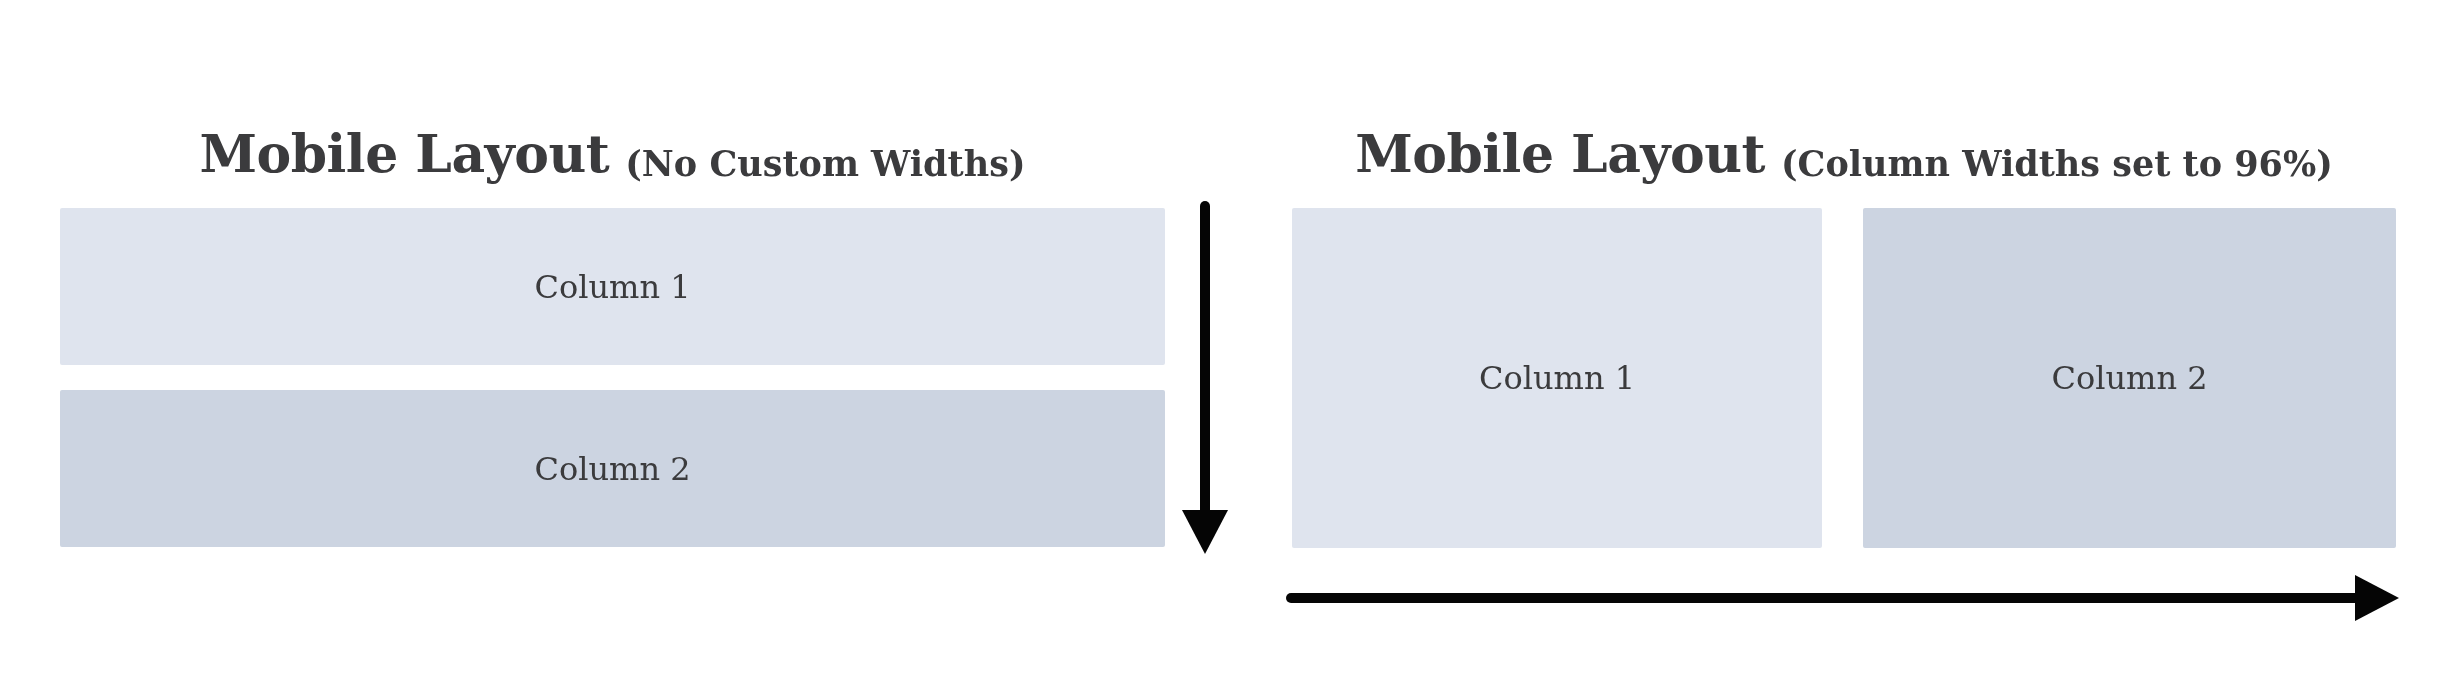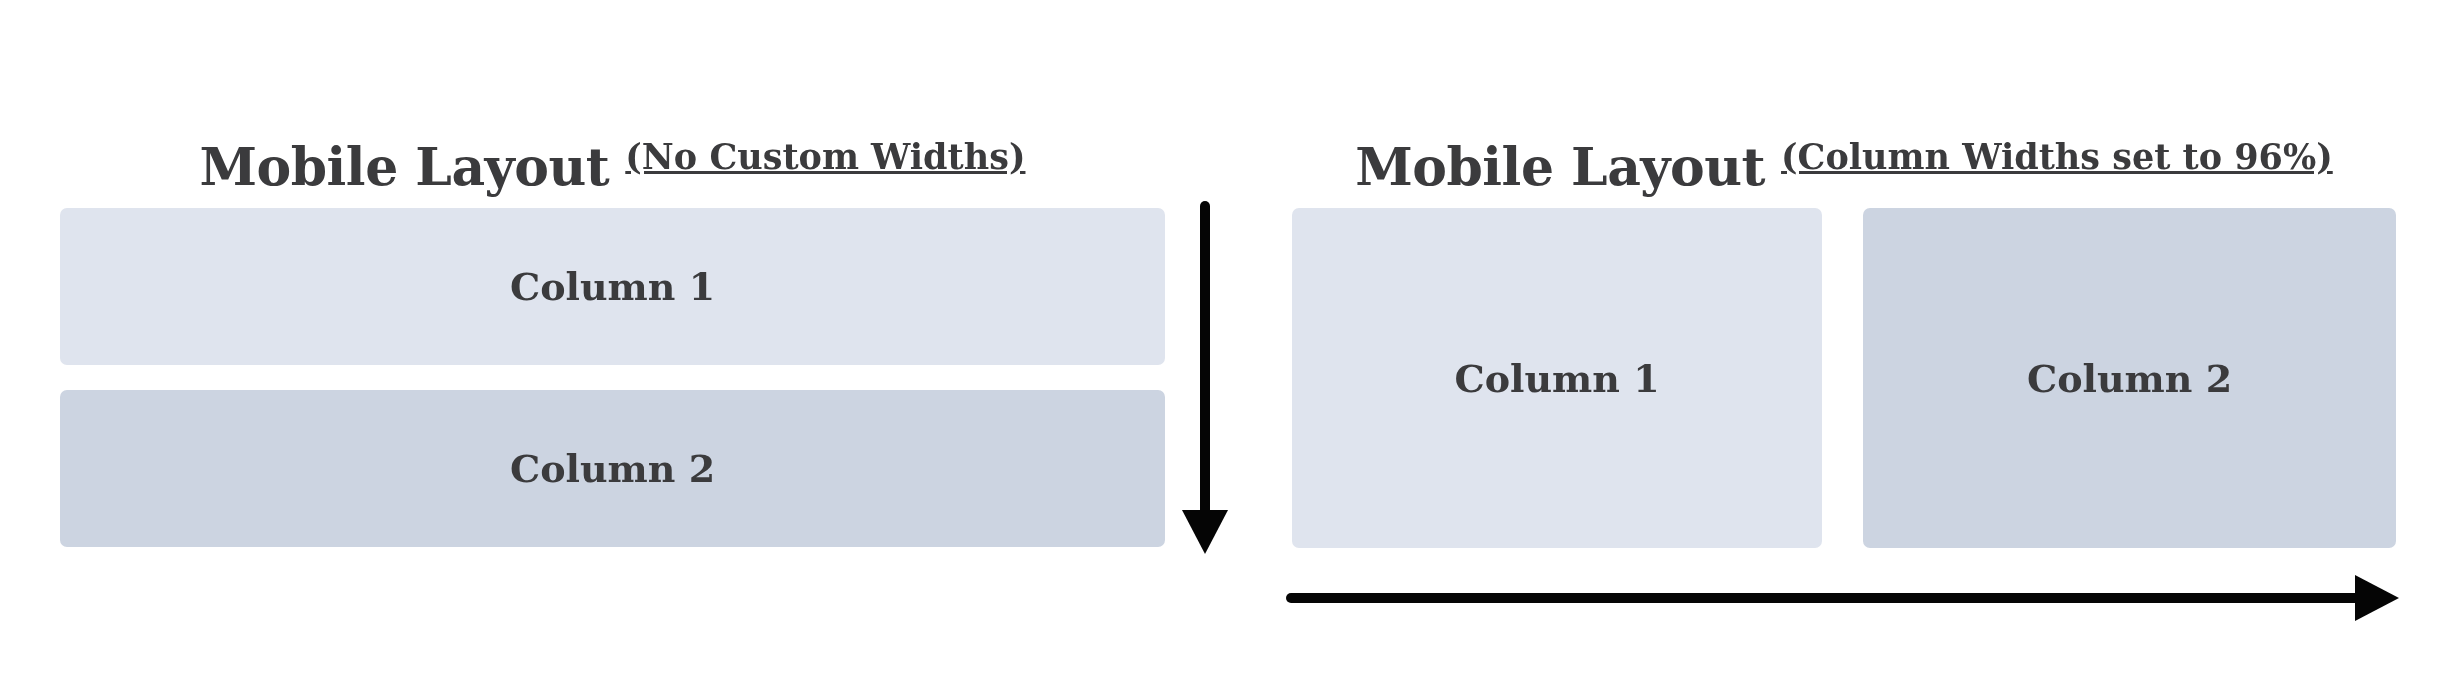--- a/index.html
+++ b/index.html
@@ -12,49 +12,47 @@
     position: relative;
     background: #ffffff;
     font-family: "DejaVu Serif", "Liberation Serif", serif;
     overflow: hidden;
   }
   .panel-title {
     position: absolute;
     top: 100px;
     height: 84px;
     display: flex;
-    align-items: flex-start;
+    align-items: flex-end;
     justify-content: center;
     gap: 16px;
     color: #3b3b3d;
     white-space: nowrap;
-    margin-top: 36px;
   }
   .panel-title .main {
     font-size: 52px;
     font-weight: 700;
     letter-spacing: -0.5px;
   }
   .panel-title .sub {
     font-size: 35px;
     font-weight: 700;
-    text-decoration: underline;
   }
   #left-title  { left: 60px;   width: 1105px; }
   #right-title { left: 1292px; width: 1104px; }
 
   .col-box {
     position: absolute;
     display: flex;
     align-items: center;
     justify-content: center;
-    font-size: 38px;
-    font-weight: 700;
+    font-size: 32px;
+    font-weight: 400;
     color: #3b3b3d;
-    border-radius: 7px;
+    border-radius: 2px;
   }
   #left-col1  { left: 60px;   top: 208px; width: 1105px; height: 157px; }
   #left-col2  { left: 60px;   top: 390px; width: 1105px; height: 157px; }
   #right-col1 { left: 1292px; top: 208px; width: 530px;  height: 340px; }
   #right-col2 { left: 1863px; top: 208px; width: 533px;  height: 340px; }
 
   .arrow-svg { position: absolute; display: block; }
   #down-arrow  { left: 1179px; top: 198px; width: 52px;   height: 360px; }
   #right-arrow { left: 1283px; top: 572px; width: 1120px; height: 52px; }
 </style>

